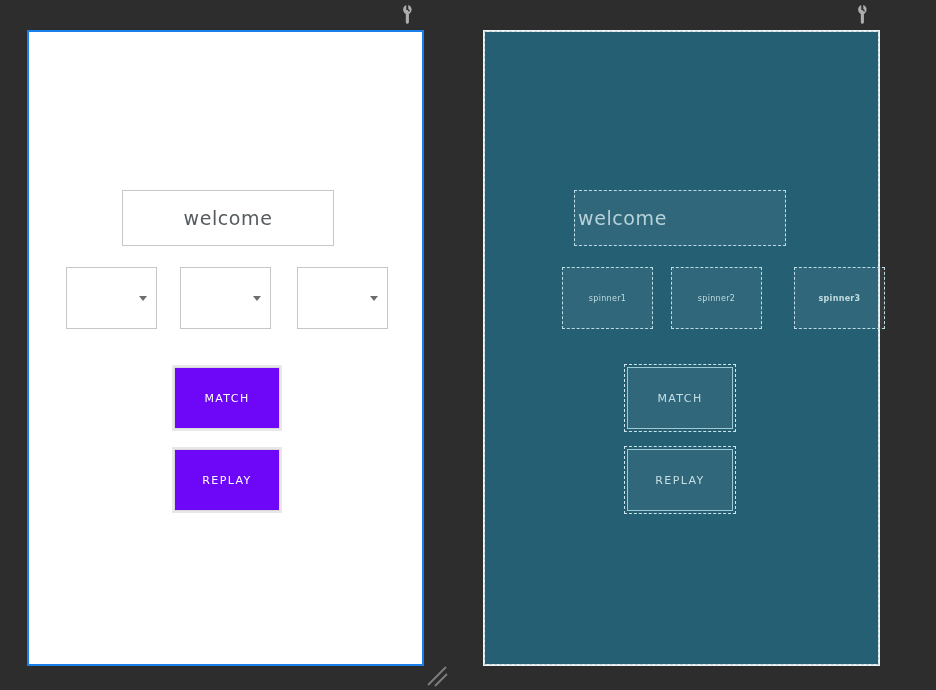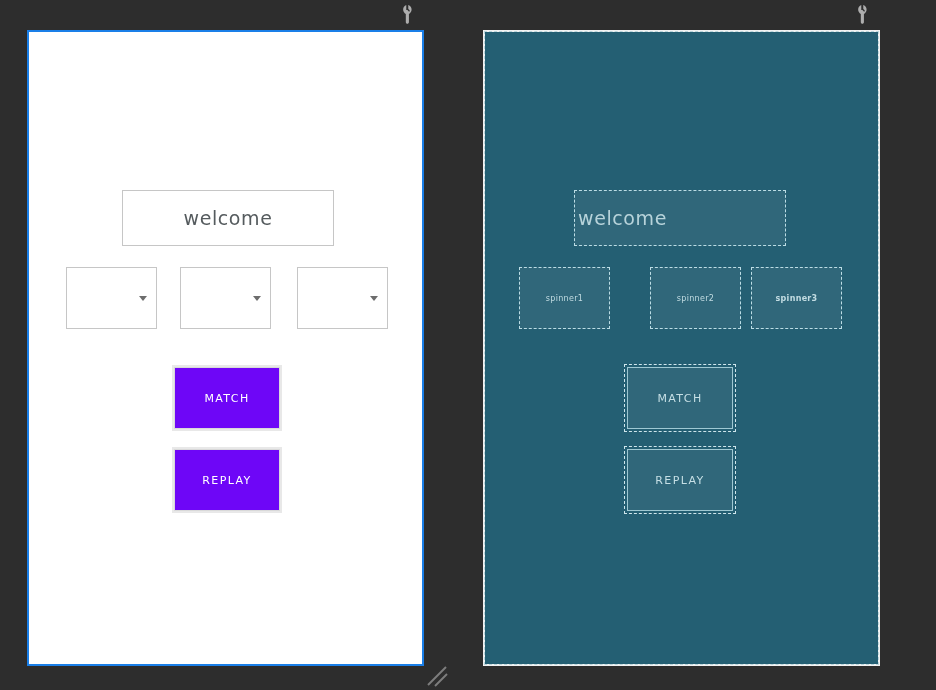--- a/index.html
+++ b/index.html
@@ -169,23 +169,24 @@
     height: 62px;
     box-sizing: border-box;
     border: 1px dashed #bcdde5;
     background: rgba(255,255,255,0.055);
     display: flex;
     align-items: center;
     justify-content: center;
     color: #c2dce2;
     font-size: 8px;
     letter-spacing: 0.3px;
+    margin-left: 43px;
   }
   .wf-spin.s1 { left: 34px; }
-  .wf-spin.s2 { left: 165px; }
+  .wf-spin.s2 { left: 143px; }
   .wf-spin.s3 { left: 266px; font-weight: bold; }
 
   .wf-btn {
     position: absolute;
     left: 142px;
     width: 106px;
     height: 62px;
     box-sizing: border-box;
     background: rgba(255,255,255,0.055);
     border: 1px solid #9fc9d3;

